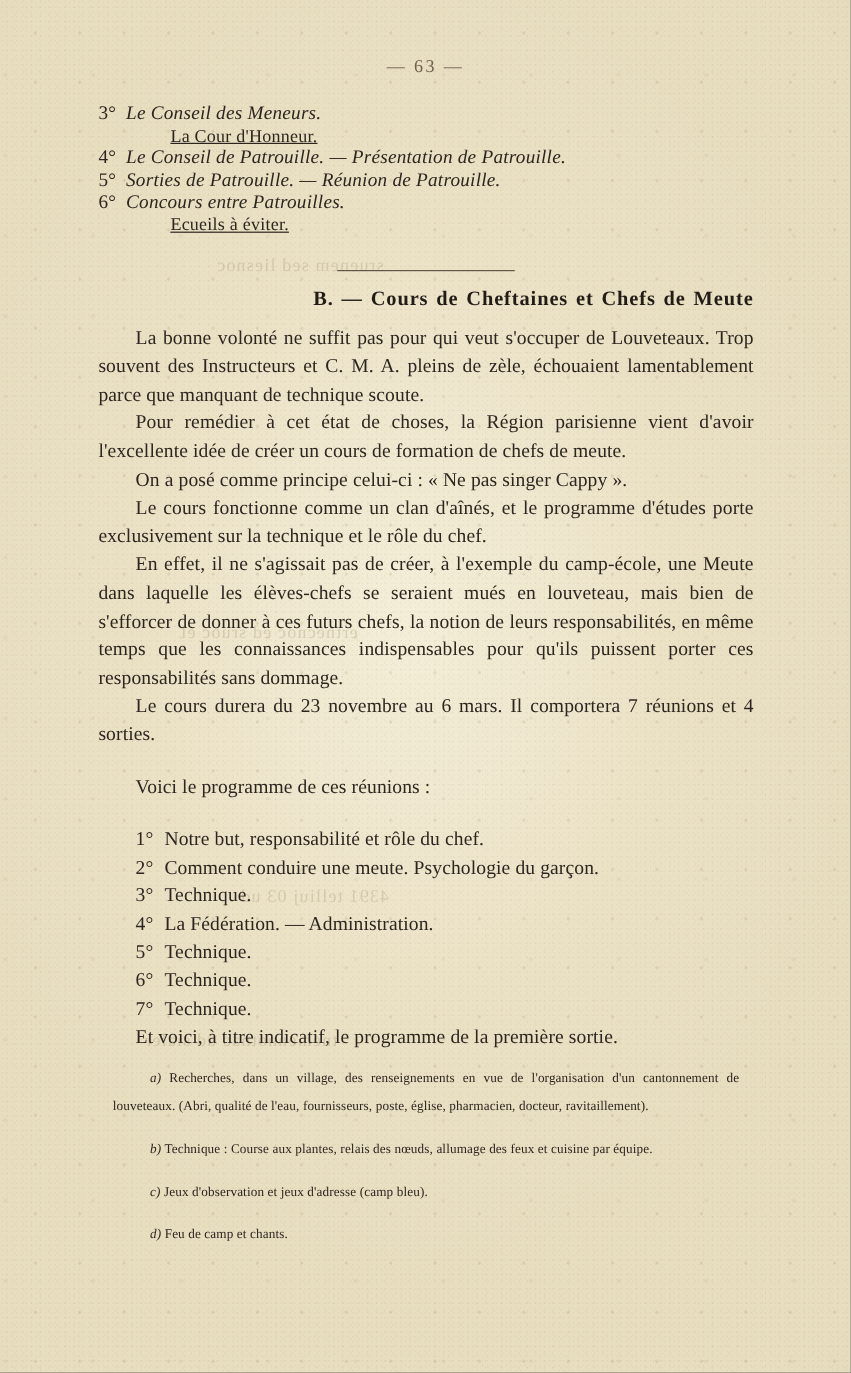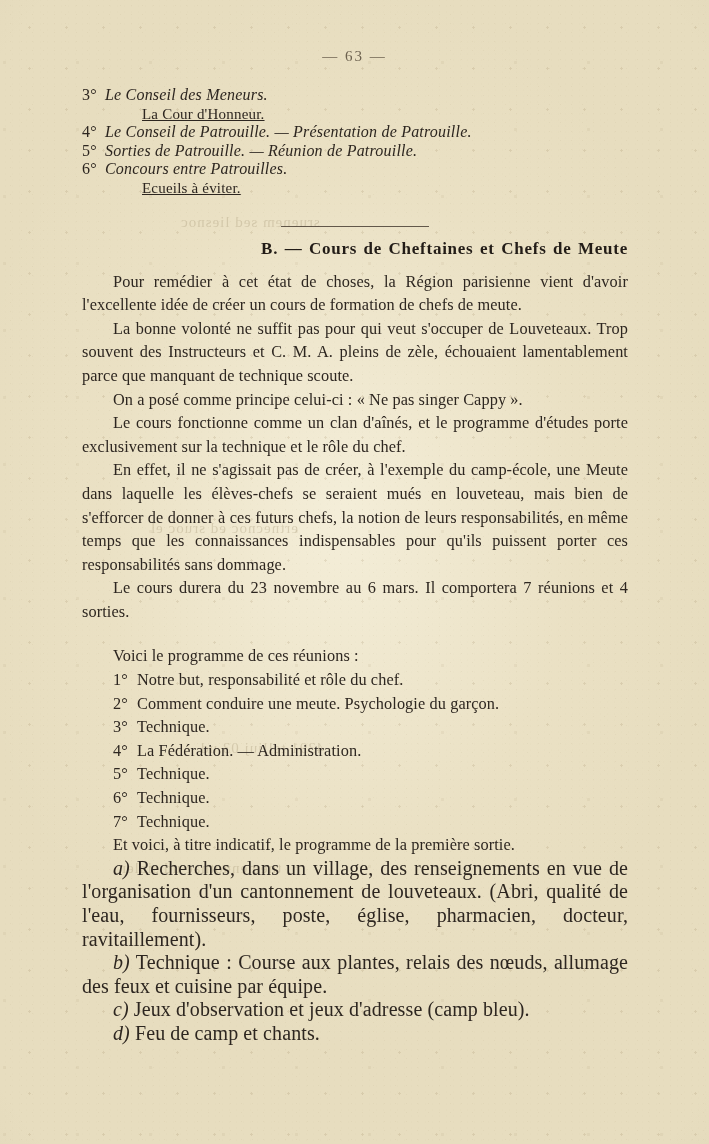--- a/index.html
+++ b/index.html
@@ -151,26 +151,26 @@
     white-space: nowrap;
     letter-spacing: 0.1px;
   }
   .prog-item .num {
     display: inline-block;
     min-width: 24px;
   }
 
   
   .letter-item {
-    font-size: 20px;
+    font-size: 11px;
     line-height: 23.6px;
     text-align: justify;
     text-indent: 31px;
     letter-spacing: 0.1px;
-    margin: 0;
+    margin: 12px;
   }
   .letter-item .ltr { font-style: italic; }
 
   
   .bleed {
     position: absolute;
     pointer-events: none;
     color: #9e8f6e;
     opacity: 0.30;
     font-size: 15px;
@@ -215,30 +215,30 @@
         </div>
         <div class="outline-sub">Ecueils à éviter.</div>
       </div>
 
       <div class="rule-wrap">
         <span class="rule"></span>
       </div>
 
       <div class="heading">B. — Cours de Cheftaines et Chefs de Meute</div>
 
+      <p class="body">La bonne volonté ne suffit pas pour qui veut s'occuper de Louveteaux. Trop souvent des Instructeurs et C. M. A. pleins de zèle, échouaient lamentablement parce que manquant de technique scoute.</p>
       <p class="body">Pour remédier à cet état de choses, la Région parisienne vient d'avoir l'excellente idée de créer un cours de formation de chefs de meute.</p>
-      <p class="body">La bonne volonté ne suffit pas pour qui veut s'occuper de Louveteaux. Trop souvent des Instructeurs et C. M. A. pleins de zèle, échouaient lamentablement parce que manquant de technique scoute.</p>
       <p class="body">On a posé comme principe celui-ci : « Ne pas singer Cappy ».</p>
       <p class="body">Le cours fonctionne comme un clan d'aînés, et le programme d'études porte exclusivement sur la technique et le rôle du chef.</p>
       <p class="body">En effet, il ne s'agissait pas de créer, à l'exemple du camp-école, une Meute dans laquelle les élèves-chefs se seraient mués en louveteau, mais bien de s'efforcer de donner à ces futurs chefs, la notion de leurs responsabilités, en même temps que les connaissances indispensables pour qu'ils puissent porter ces responsabilités sans dommage.</p>
       <p class="body">Le cours durera du 23 novembre au 6 mars. Il comportera 7 réunions et 4 sorties.</p>
 
       <p class="body gap-before">Voici le programme de ces réunions :</p>
 
-      <div class="proglist" style="">
+      <div class="proglist" style="margin-top:19px;">
         <div class="prog-item">
           <span class="num">1°</span><span>Notre but, responsabilité et rôle du chef.</span>
         </div>
         <div class="prog-item">
           <span class="num">2°</span><span>Comment conduire une meute. Psychologie du garçon.</span>
         </div>
         <div class="prog-item">
           <span class="num">3°</span><span>Technique.</span>
         </div>
         <div class="prog-item">

